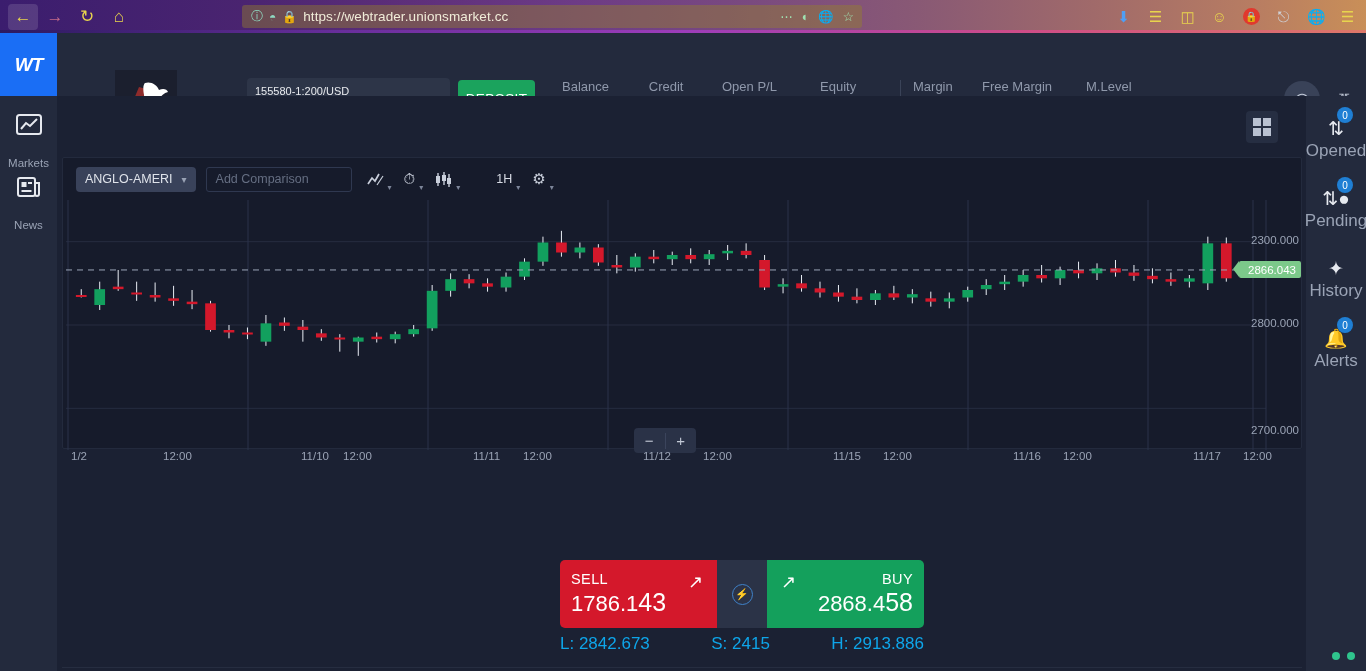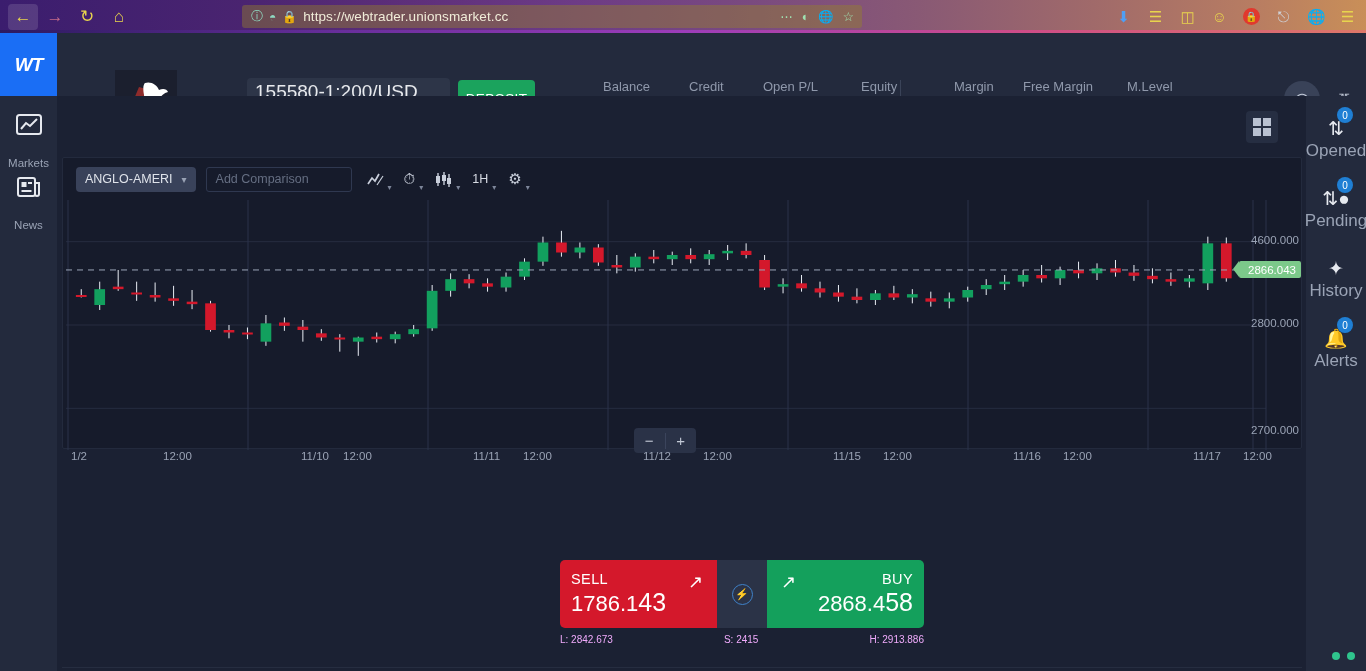--- a/index.html
+++ b/index.html
@@ -60,33 +60,33 @@
   #bird-logo {
     position:absolute; left:115px; top:37px; width:62px; height:57px;
     background:#1b1f2e; display:flex;align-items:center;justify-content:center;
     overflow:hidden;
   }
   #account-select {
     position:absolute; left:247px; top:45px; width:203px; height:42px;
     background:#2d3548; border-radius:4px; padding:4px 8px;
     display:flex; flex-direction:column; justify-content:center;
   }
-  #account-select .acct { font-size:19px; color:#e8eaee; line-height:17px;}
+  #account-select .acct { font-size:11px; color:#e8eaee; line-height:17px;}
   .badges { display:flex; gap:5px; margin-top:2px;}
   .badge { font-size:9.5px; padding:1px 4px; border-radius:2px; color:#fff; line-height:12px;}
   .badge.mt5 { background:#596278; }
   .badge.live { background:#13a05a; }
   .sel-caret { position:absolute; right:8px; top:15px; color:#7b8497; font-size:11px;}
   #deposit-btn {
     position:absolute; left:458px; top:47px; width:77px; height:37px;
     background:#1ba35d; border-radius:4px; color:#fff; font-size:13.5px;
     display:flex; align-items:center; justify-content:center; letter-spacing:.3px;
   }
   .stat { position:absolute; top:45px; text-align:center; }
-  .stat .lbl { font-size:13px; color:#8f98ab; line-height:17px;margin-left:41px;}
+  .stat .lbl { font-size:13px; color:#8f98ab; line-height:17px;}
   .stat .val { font-size:14.5px; color:#e9ecf1; line-height:20px; margin-top:2px;}
   .stat .val.blue { color:#2e9fe0; }
   .op { position:absolute; top:62px; font-size:13px; color:#8f98ab; }
   #hdr-divider { position:absolute; left:900px; top:47px; width:1px; height:38px; background:#3a4358;}
   #avatar {
     position:absolute; right:46px; top:48px; width:36px; height:36px; border-radius:50%;
     background:#3c4considered; background:#394258; display:flex;align-items:center;justify-content:center;
     color:#c3cad8; font-size:19px;
   }
   #expand-btn { position:absolute; right:10px; top:57px; color:#b9c0cf; font-size:15px;}
@@ -135,21 +135,21 @@
     display:flex; align-items:center; gap:9px; padding:0 9px;
     font-size:12.5px; color:#dfe3ea;
   }
   #add-comparison {
     height:25px; width:146px; border:1px solid #2f3850; border-radius:3px;
     display:flex; align-items:center; padding-left:9px;
     font-size:12.5px; color:#656e82;
   }
   .tool-ic { position:relative; display:flex; align-items:center; justify-content:center; color:#c9cfdb; font-size:15px; height:25px; padding:0 5px;}
   .tool-ic .dcar { position:absolute; right:-3px; bottom:0px; font-size:8px; color:#7d869a;}
-  .tool-ic.tf { font-size:12.5px; color:#d7dbe4;}
+  .tool-ic.tf { font-size:12.5px; color:#d7dbe4;margin-left:24px;}
   #plot { position:absolute; left:0; top:42px; width:1240px; height:250px; }
   .xaxis-labels { position:absolute; left:0; top:292px; width:1240px; height:24px; }
   .xlab { position:absolute; font-size:11.5px; color:#9aa3b5; top:0; }
   .ylab { position:absolute; right:4px; font-size:11.5px; color:#9aa3b5; }
   #price-badge {
     position:absolute; right:2px; height:17px; background:#7cc98a; color:#fff;
     font-size:11.5px; display:flex;align-items:center; padding:0 5px 0 9px; border-radius:2px;
   }
   #price-badge::before{
     content:""; position:absolute; left:-6px; top:0; border-top:8.5px solid transparent;
@@ -179,21 +179,21 @@
   .side .px { font-size:22px; line-height:26px; margin-top:2px;}
   .side .px b { font-size:25px; font-weight:normal;}
   .arrow { position:absolute; top:11px; font-size:18px;}
   .side.sell .arrow { right:14px;} .side.buy .arrow { left:14px;}
   #flash {
     width:50px; height:68px; background:#2b3347; display:flex;align-items:center;justify-content:center;
   }
   #flash .circ { width:21px;height:21px;border-radius:50%;border:1px solid #3f82c9;color:#4e93d6;
     display:flex;align-items:center;justify-content:center;font-size:11px;}
   #deal-meta { position:absolute; left:503px; top:538px; width:364px; display:flex; justify-content:space-between;
-    font-size:10px; color:#f0abfc;}
+    font-size:17px; color:#0ea5e9;}
 
   
   #mh-divider { position:absolute; left:5px; top:571px; width:1240px; height:1px; background:#262d40;}
 </style>
 </head>
 <body>
 
 <div id="browser-bar">
   <div class="nav-btns">
     <div class="nav-btn back">←</div>
@@ -524,21 +524,21 @@
           <rect x="1176.4096875" y="70" width="10.711875" height="3.333333333333343" fill="#12a05e"></rect>
           <line x1="3" y1="69.96416666666659" x2="1203" y2="69.96416666666659" stroke="#9aa6b8" stroke-width="1" stroke-dasharray="6 5"></line>
           <circle cx="1195.765625" cy="69.96416666666659" r="6" fill="#7cc98a"></circle>
           <line x1="1203" y1="0" x2="1203" y2="250" stroke="#2b334a" stroke-width="1"></line>
         </svg>
       <div id="zoom-ctl">
         <div>−</div>
         <div class="sep"></div>
         <div>+</div>
       </div>
-    <div class="ylab" style="top: 33.6667px;">4600.000</div><div class="ylab" style="top: 117px;">2800.000</div><div class="ylab" style="top: 200.333px; margin-top: 24px;">2700.000</div><div id="price-badge" style="top: 61.4642px;">2866.043</div></div>
+    <div class="ylab" style="top: 33.6667px;">2300.000</div><div class="ylab" style="top: 117px;">2800.000</div><div class="ylab" style="top: 200.333px; margin-top: 24px;">2700.000</div><div id="price-badge" style="top: 61.4642px;">2866.043</div></div>
 
     <div class="xaxis-labels" id="xaxis">
         <div class="xlab" style="left: 8px;">1/2</div>
         <div class="xlab" style="left: 100px;">12:00</div>
         <div class="xlab" style="left: 238px;">11/10</div>
         <div class="xlab" style="left: 280px;">12:00</div>
         <div class="xlab" style="left: 410px;">11/11</div>
         <div class="xlab" style="left: 460px;">12:00</div>
         <div class="xlab" style="left: 580px;">11/12</div>
         <div class="xlab" style="left: 640px;">12:00</div>

